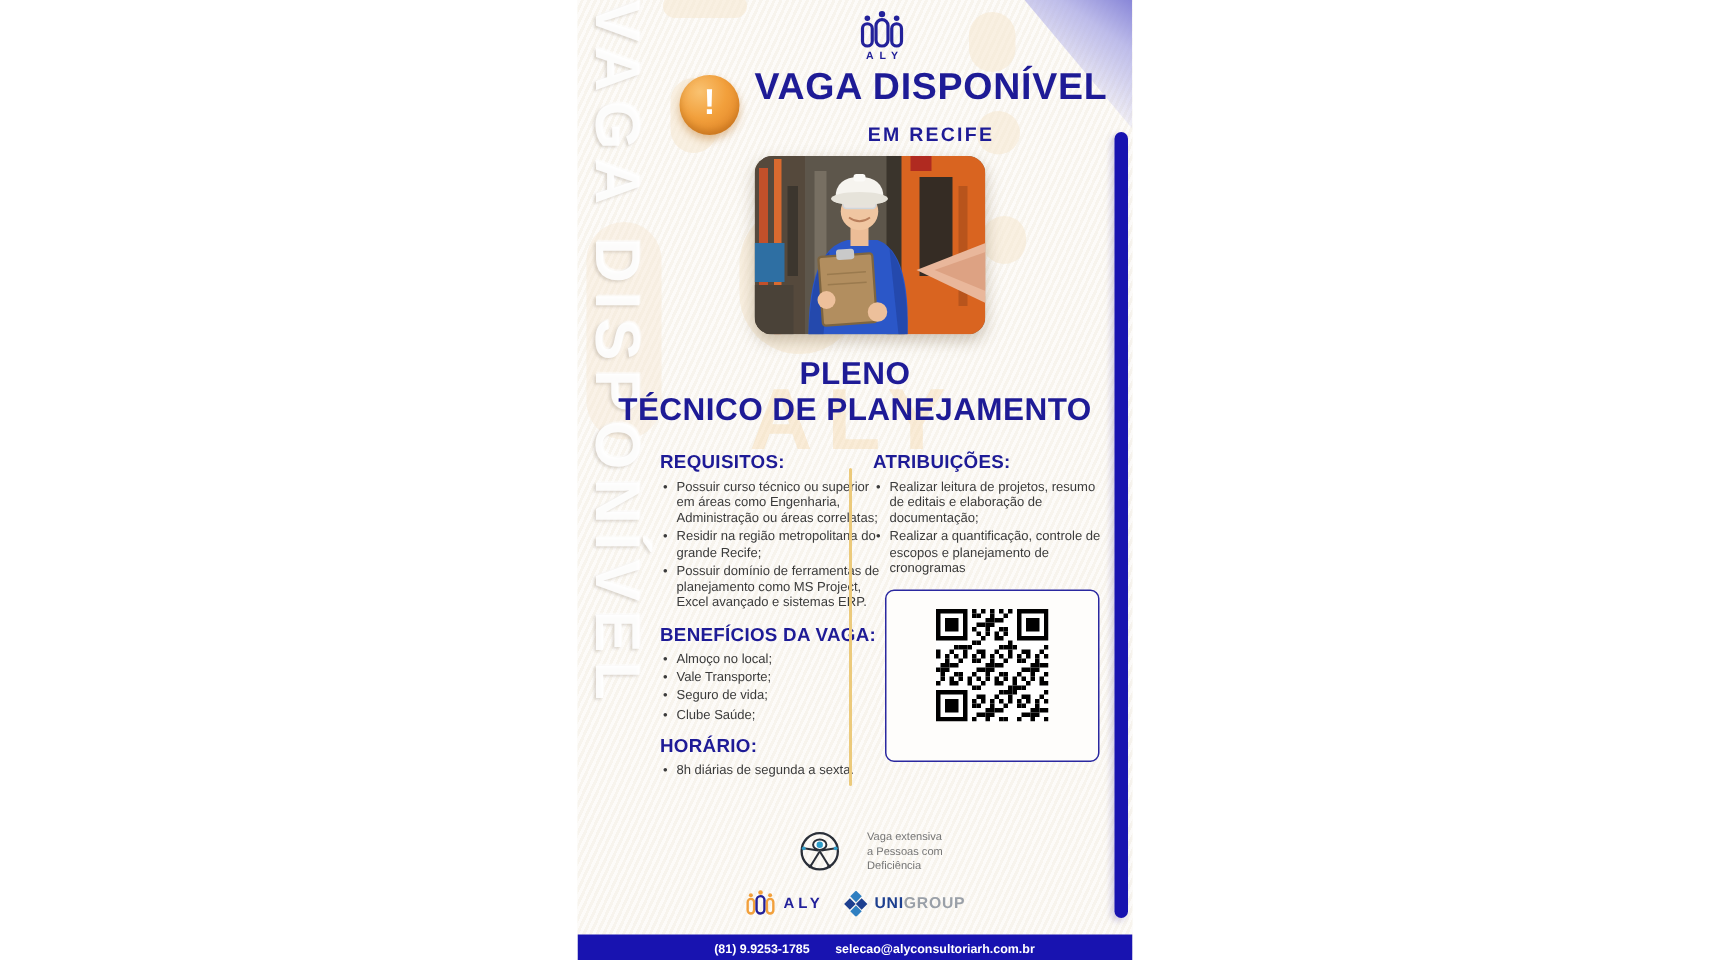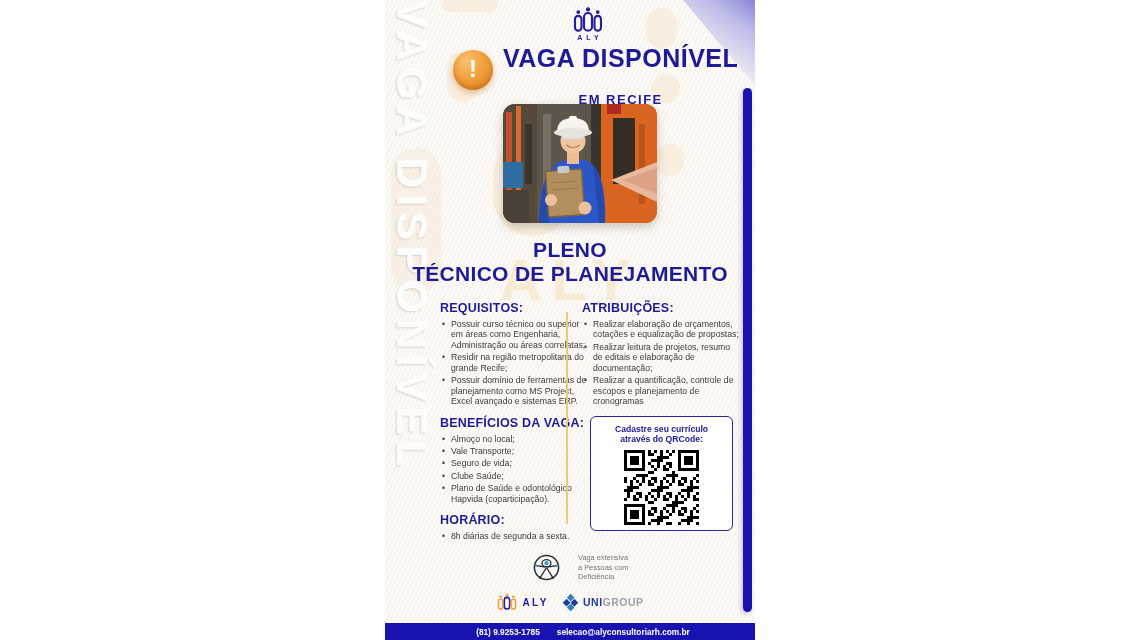--- a/index.html
+++ b/index.html
@@ -38,21 +38,21 @@
 
   
   .header-row { position:absolute; left:68px; top:44px; display:flex; align-items:flex-start; }
   .badge { width:40px; height:40px; border-radius:50%; margin-top:6px;
            background:radial-gradient(circle at 34% 28%, #f9c271 0%, #f2a03c 45%, #dd7e22 100%);
            box-shadow:0 3px 6px rgba(190,120,40,.45), inset 0 -3px 5px rgba(150,80,10,.35);
            display:flex; align-items:center; justify-content:center; }
   .badge span { color:#fff; font-size:24px; font-weight:800; line-height:1; transform:translateY(-1px); }
   .header-titles { margin-left:10px; text-align:center; }
   .h-title { font-size:25px; font-weight:800; color:#1e1b96; letter-spacing:.5px; white-space:nowrap; }
-  .h-sub { font-size:13px; font-weight:800; color:#1e1b96; letter-spacing:1.5px; margin-top:19px; }
+  .h-sub { font-size:13px; font-weight:800; color:#1e1b96; letter-spacing:1.5px; margin-top:9px; }
 
   
   .photo { position:absolute; left:118px; top:104px; width:154px; height:119px; border-radius:12px; overflow:hidden;
            box-shadow:0 4px 10px rgba(120,100,70,.35); }
   .photo svg { display:block; }
 
   
   .job-title { position:absolute; left:0; top:238px; width:370px; text-align:center;
                font-size:21px; font-weight:800; color:#1e1b96; line-height:1.12; letter-spacing:.3px; }
 
@@ -184,42 +184,36 @@
         <li>Possuir curso técnico ou superior em áreas como Engenharia, Administração ou áreas correlatas;</li>
         <li>Residir na região metropolitana do grande Recife;</li>
         <li>Possuir domínio de ferramentas de planejamento como MS Project, Excel avançado e sistemas ERP.</li>
       </ul>
       <div class="sec-h">BENEFÍCIOS DA VAGA:</div>
       <ul>
         <li>Almoço no local;</li>
         <li>Vale Transporte;</li>
         <li>Seguro de vida;</li>
         <li>Clube Saúde;</li>
-        <li>Plano de Saúde e odontológico Hapvida (coparticipação).</li>
       </ul>
       <div class="sec-h">HORÁRIO:</div>
       <ul>
         <li>8h diárias de segunda a sexta.</li>
       </ul>
     </div>
 
     <div class="divider"></div>
 
     <div class="col right">
       <div class="sec-h">ATRIBUIÇÕES:</div>
       <ul>
-        <li>Realizar elaboração de orçamentos, cotações e equalização de propostas;</li>
         <li>Realizar leitura de projetos, resumo de editais e elaboração de documentação;</li>
         <li>Realizar a quantificação, controle de escopos e planejamento de cronogramas</li>
       </ul>
       <div class="qr-box">
-        <div class="qr-title">
-          <span>Cadastre seu currículo</span>
-          <span>através do QRCode:</span>
-        </div>
         <svg id="qr" width="75" height="75" viewBox="0 0 25 25">
             <rect x="0" y="0" width="25" height="25" fill="#ffffff"></rect>
             <rect x="0" y="9" width="1" height="1" fill="#000"></rect>
             <rect x="0" y="10" width="1" height="1" fill="#000"></rect>
             <rect x="0" y="13" width="1" height="1" fill="#000"></rect>
             <rect x="0" y="16" width="1" height="1" fill="#000"></rect>
             <rect x="1" y="12" width="1" height="1" fill="#000"></rect>
             <rect x="1" y="13" width="1" height="1" fill="#000"></rect>
             <rect x="1" y="14" width="1" height="1" fill="#000"></rect>
             <rect x="1" y="15" width="1" height="1" fill="#000"></rect>

